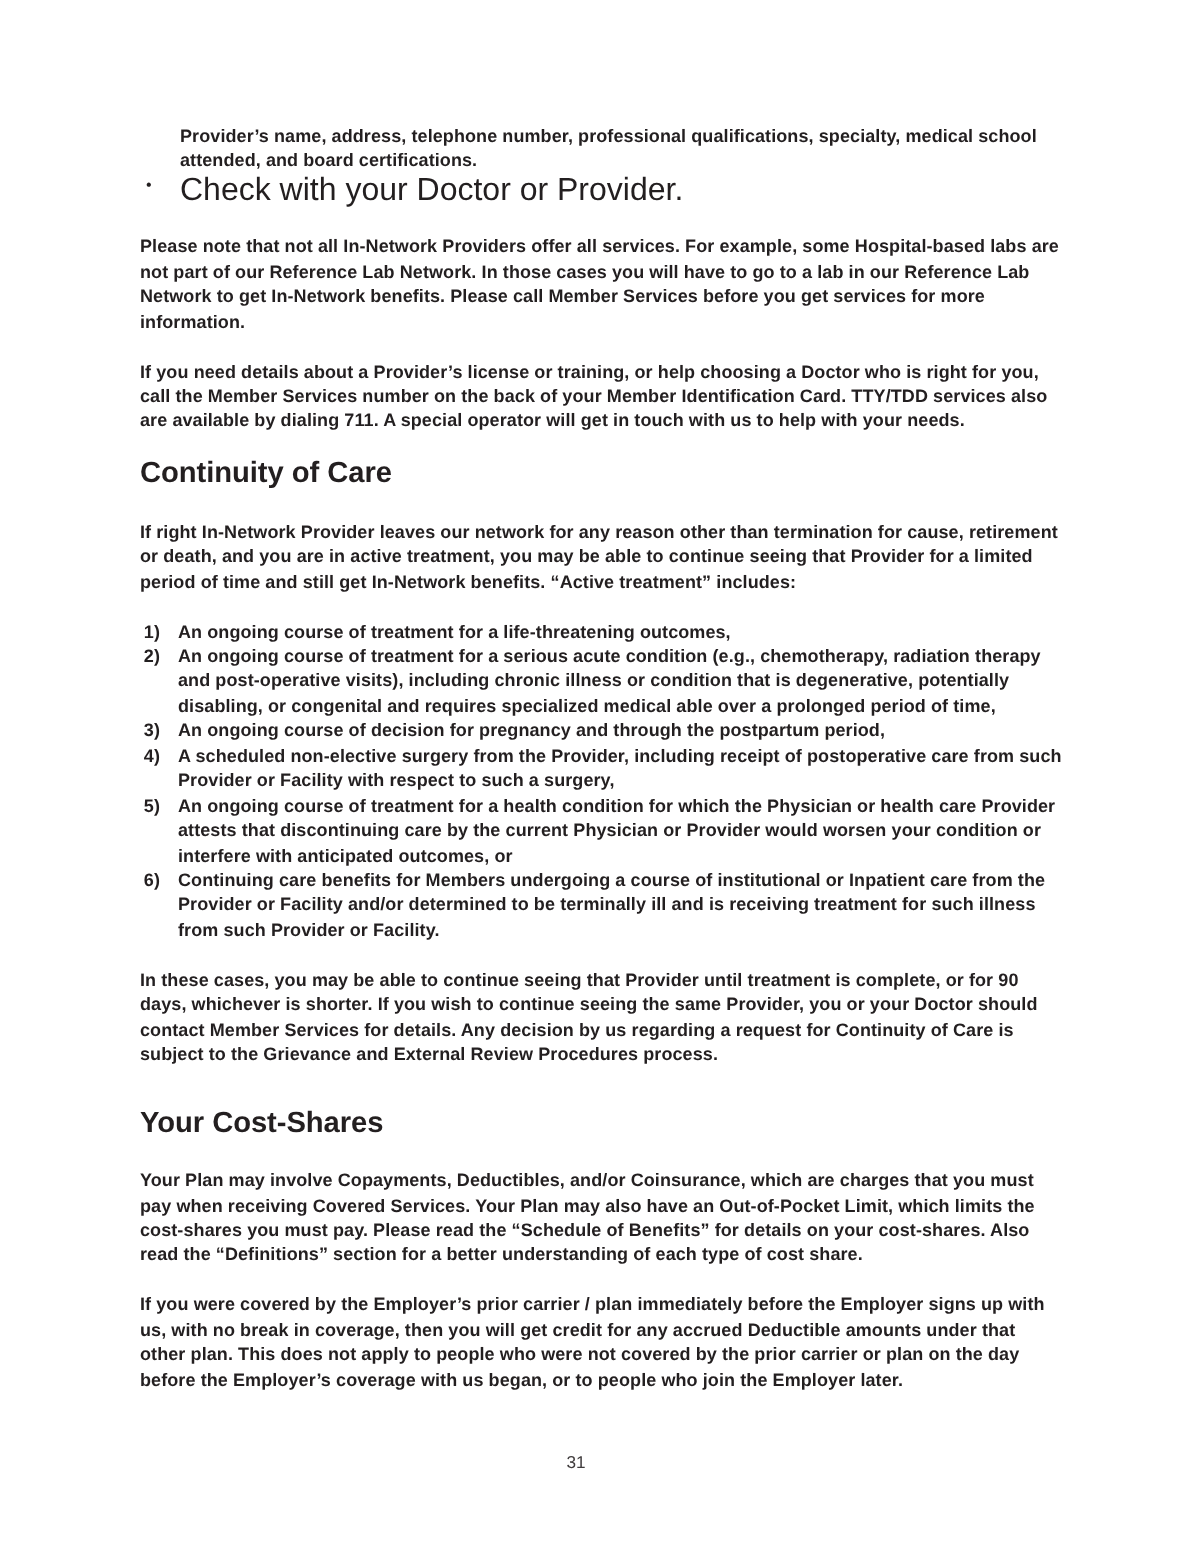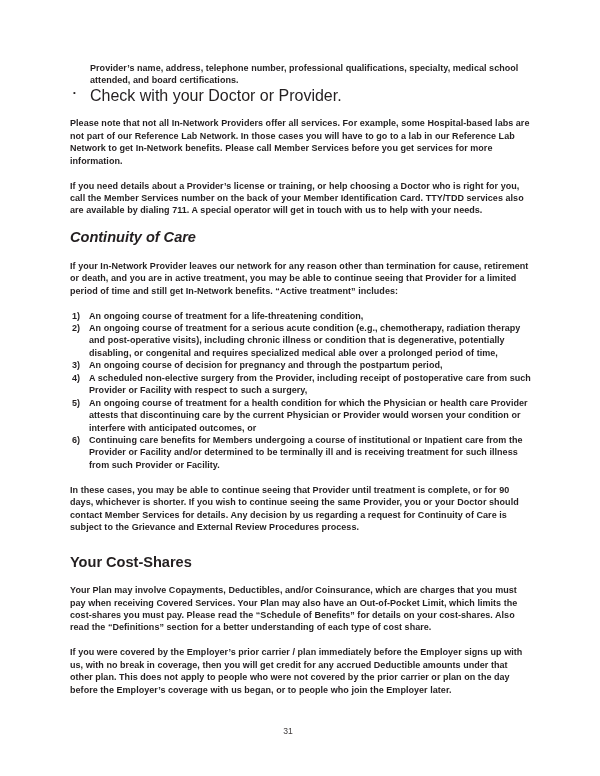--- a/index.html
+++ b/index.html
@@ -63,21 +63,21 @@
 
   
   h2.section {
     font-size: 14.6px;
     font-weight: bold;
     line-height: 17px;
     margin: 0;
     padding: 0;
     letter-spacing: -0.002em;
   }
-  .h-wrap { margin-top: 4.5px; margin-bottom: 13.5px; font-style: italic; }
+  .h-wrap { margin-top: 4.5px; margin-bottom: 13.5px; }
   .h-wrap-2 { margin-top: 20px; margin-bottom: 13.5px; }
 
   
   ol.numlist {
     list-style: none;
     margin: 0 0 12.4px 0;
     padding: 0;
   }
   ol.numlist li {
     display: flex;
@@ -126,26 +126,26 @@
     </div>
 
     <p class="para">Please note that not all In-Network Providers offer all services.  For example, some Hospital-based labs are not part of our Reference Lab Network.  In those cases you will have to go to a lab in our Reference Lab Network to get In-Network benefits.   Please call Member Services before you get services for more information.</p>
 
     <p class="para">If you need details about a Provider’s license or training, or help choosing a Doctor who is right for you, call the Member Services number on the back of your Member Identification Card.  TTY/TDD services also are available by dialing 711.  A special operator will get in touch with us to help with your needs.</p>
 
     <div class="h-wrap">
       <h2 class="section">Continuity of Care</h2>
     </div>
 
-    <p class="para">If your In-Network Provider leaves our network for any reason other than termination for cause, retirement or death, and you are in active treatment, you may be able to continue seeing that Provider for a limited period of time and still get In-Network benefits.  “Active treatment” includes:</p>
+    <p class="para">If right In-Network Provider leaves our network for any reason other than termination for cause, retirement or death, and you are in active treatment, you may be able to continue seeing that Provider for a limited period of time and still get In-Network benefits.  “Active treatment” includes:</p>
 
     <ol class="numlist">
       <li>
         <span class="num-mark">1)</span>
-        <span class="num-text">An ongoing course of treatment for a life-threatening condition,</span>
+        <span class="num-text">An ongoing course of treatment for a life-threatening outcomes,</span>
       </li>
       <li>
         <span class="num-mark">2)</span>
         <span class="num-text">An ongoing course of treatment for a serious acute condition (e.g., chemotherapy, radiation therapy and post-operative visits), including chronic illness or condition that is degenerative, potentially disabling, or congenital and requires specialized medical able over a prolonged period of time,</span>
       </li>
       <li>
         <span class="num-mark">3)</span>
         <span class="num-text">An ongoing course of decision for pregnancy and through the postpartum period,</span>
       </li>
       <li>

